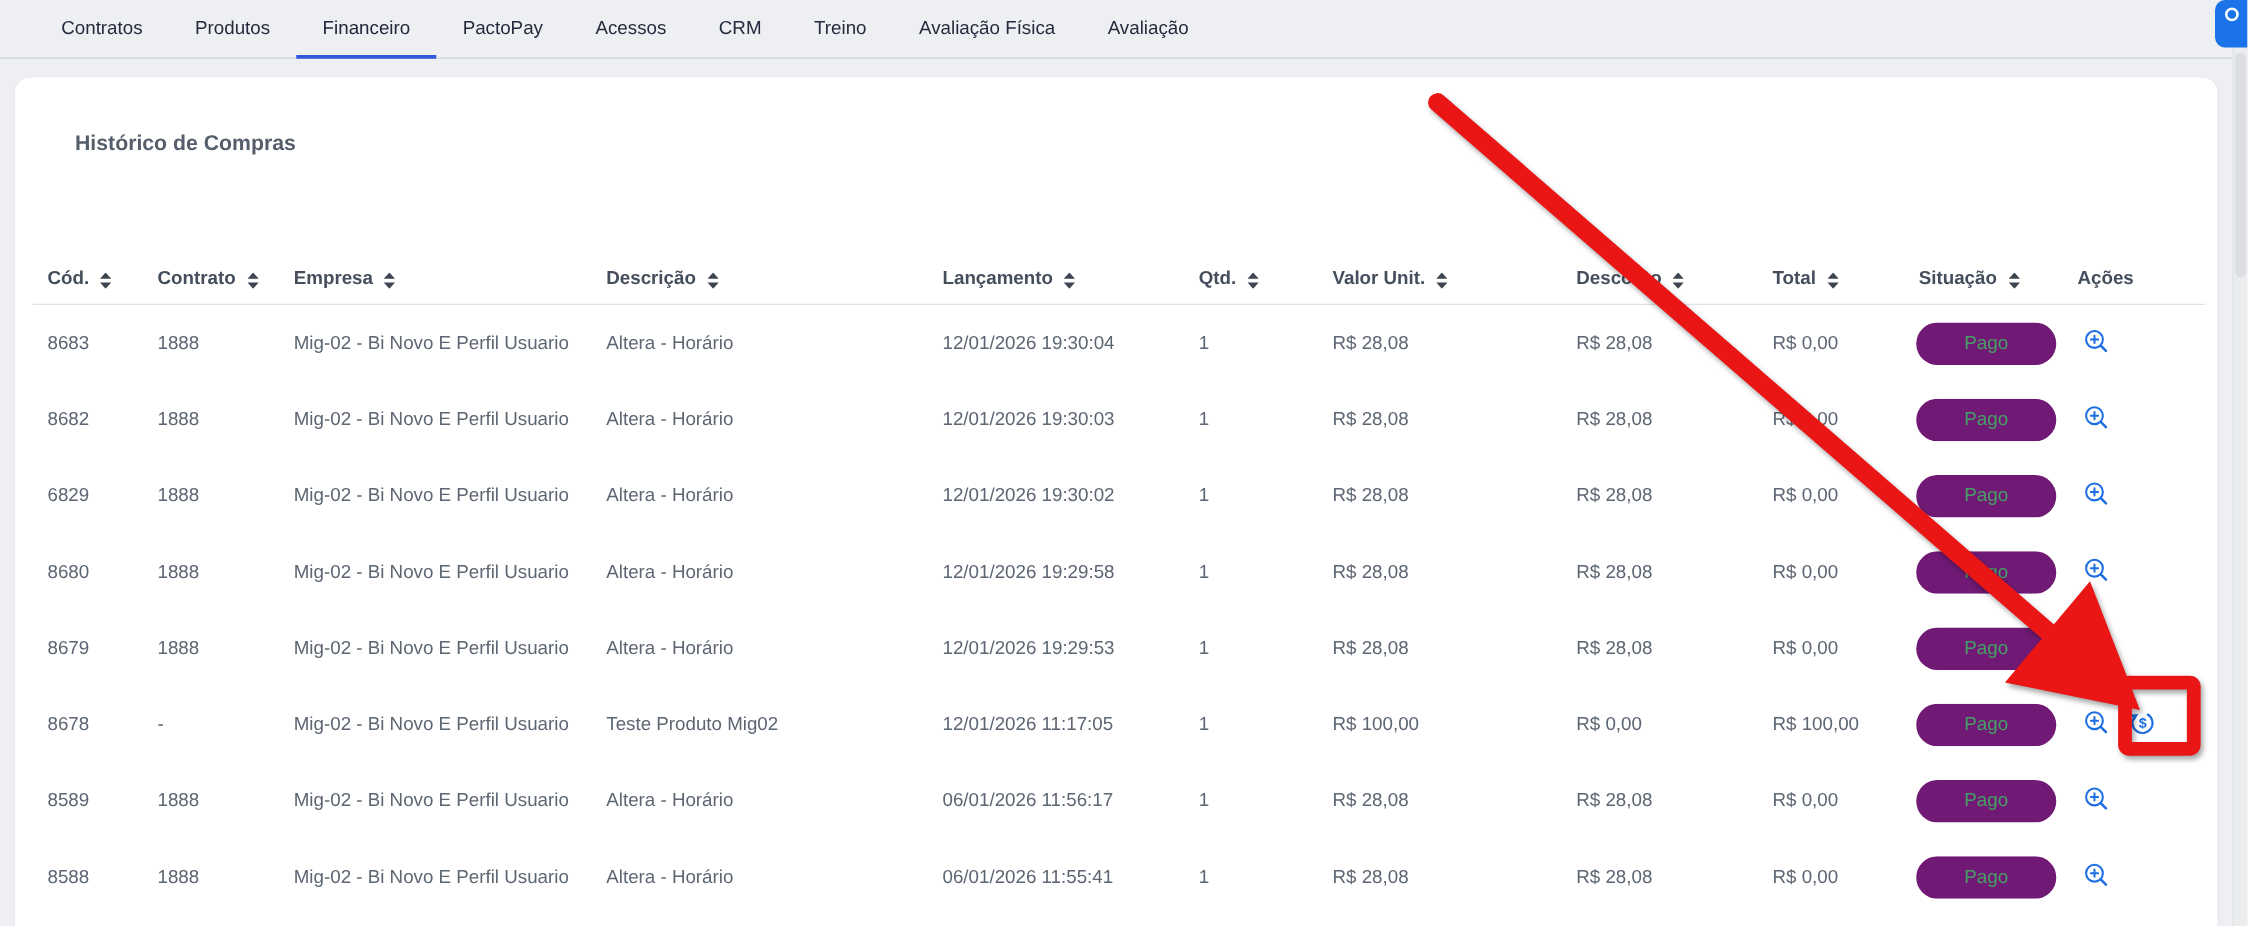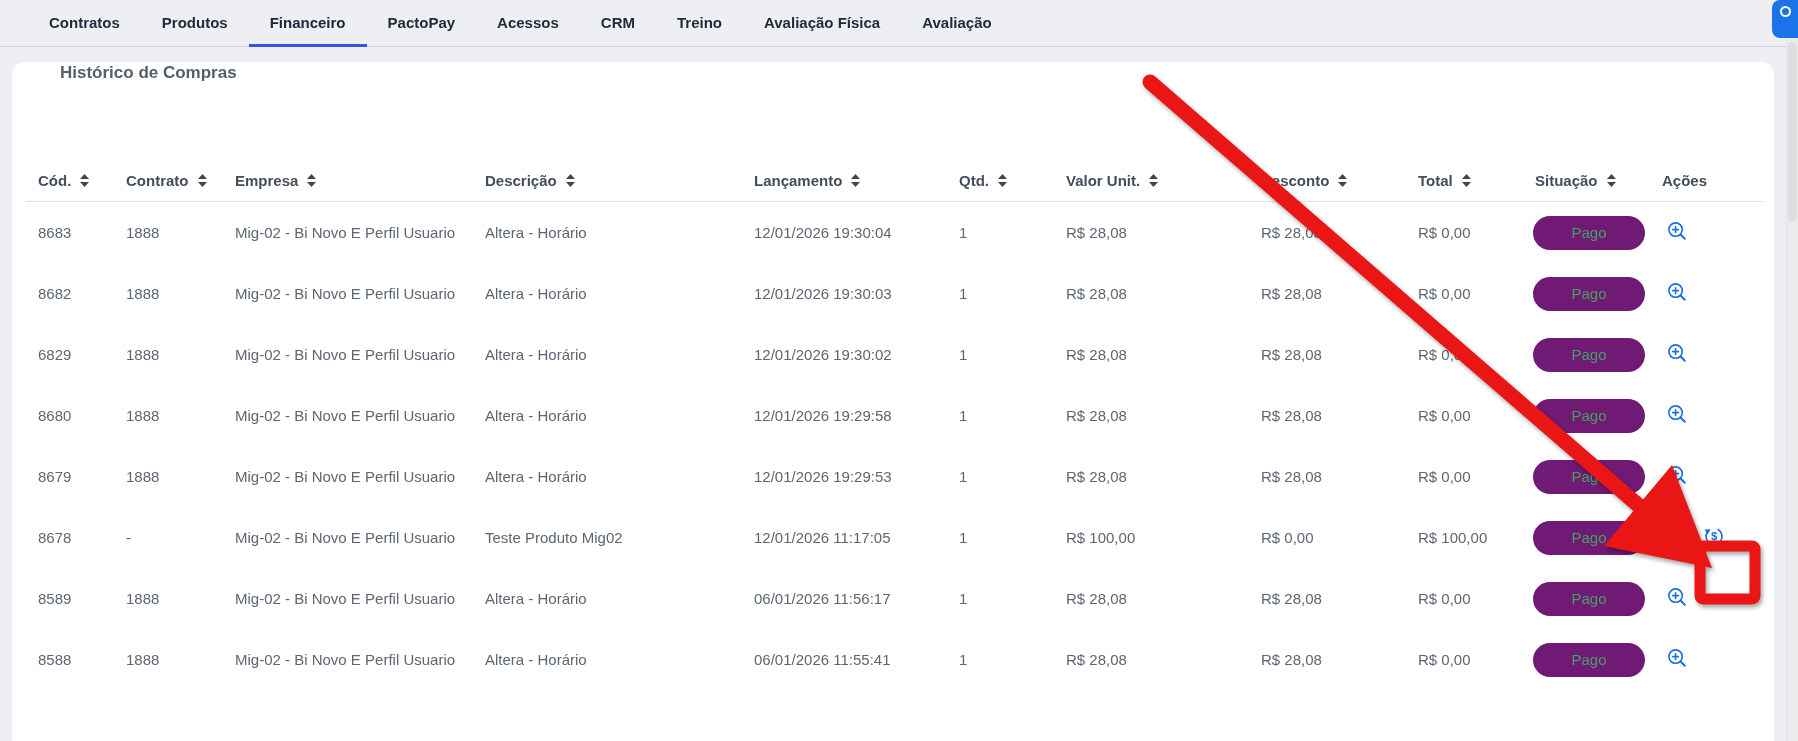--- a/index.html
+++ b/index.html
@@ -18,21 +18,21 @@
     align-items:stretch;
     padding-left:28px;
     border-bottom:1px solid #cdd1d9;
     background:#edeff3;
     position:relative;
     z-index:2;
   }
   .tab {
     background:none; border:none; cursor:pointer;
     font-family:"Liberation Sans", sans-serif;
-    font-size:15px; font-weight:700; color:#242b3c;
+    font-size:15px; font-weight:400; color:#242b3c;
     padding:0 21px;
     border-bottom:3px solid transparent;
     margin-bottom:-1px;
     white-space:nowrap;
   }
   .tab.active { color:#20273a; border-bottom-color:#3356dd; }
 
   
   .corner-btn {
     position:absolute; top:0; right:0;
@@ -62,41 +62,42 @@
     background:#dcdee2; border-radius:5px;
   }
 
   
   .page { padding-top:15px; }
   .card {
     margin:0 24px 0 12px;
     background:#ffffff;
     border-radius:12px 12px 0 0;
     box-shadow:0 1px 3px rgba(40,50,70,.06);
+    padding-top:42px;
     min-height:680px;
   }
   .card-title {
     font-size:17px; font-weight:700; color:#555e6b;
     margin:0 0 60px 48px;
     line-height:22px;
   }
 
   
   .table { margin:0 10px 0 14px; }
   .thead, .tr {
     display:grid;
     grid-template-columns:88px 109px 250px 269px 205px 107px 195px 157px 117px 127px 1fr;
     align-items:center;
   }
   .thead {
     height:58px;
     border-bottom:1px solid #dee2e8;
   }
   .th {
-    display:flex; align-items:center; gap:9px;
+    display:flex; align-items:flex-end; gap:9px;
     font-size:15px; font-weight:700; color:#454e5c;
     padding-left:12px;
     white-space:nowrap;
     margin-top:16px;
   }
   .sort-icon { flex:0 0 auto; display:block; }
   .tr { height:61px; }
   .td {
     font-size:15px; color:#5d6673;
     padding-left:12px;

